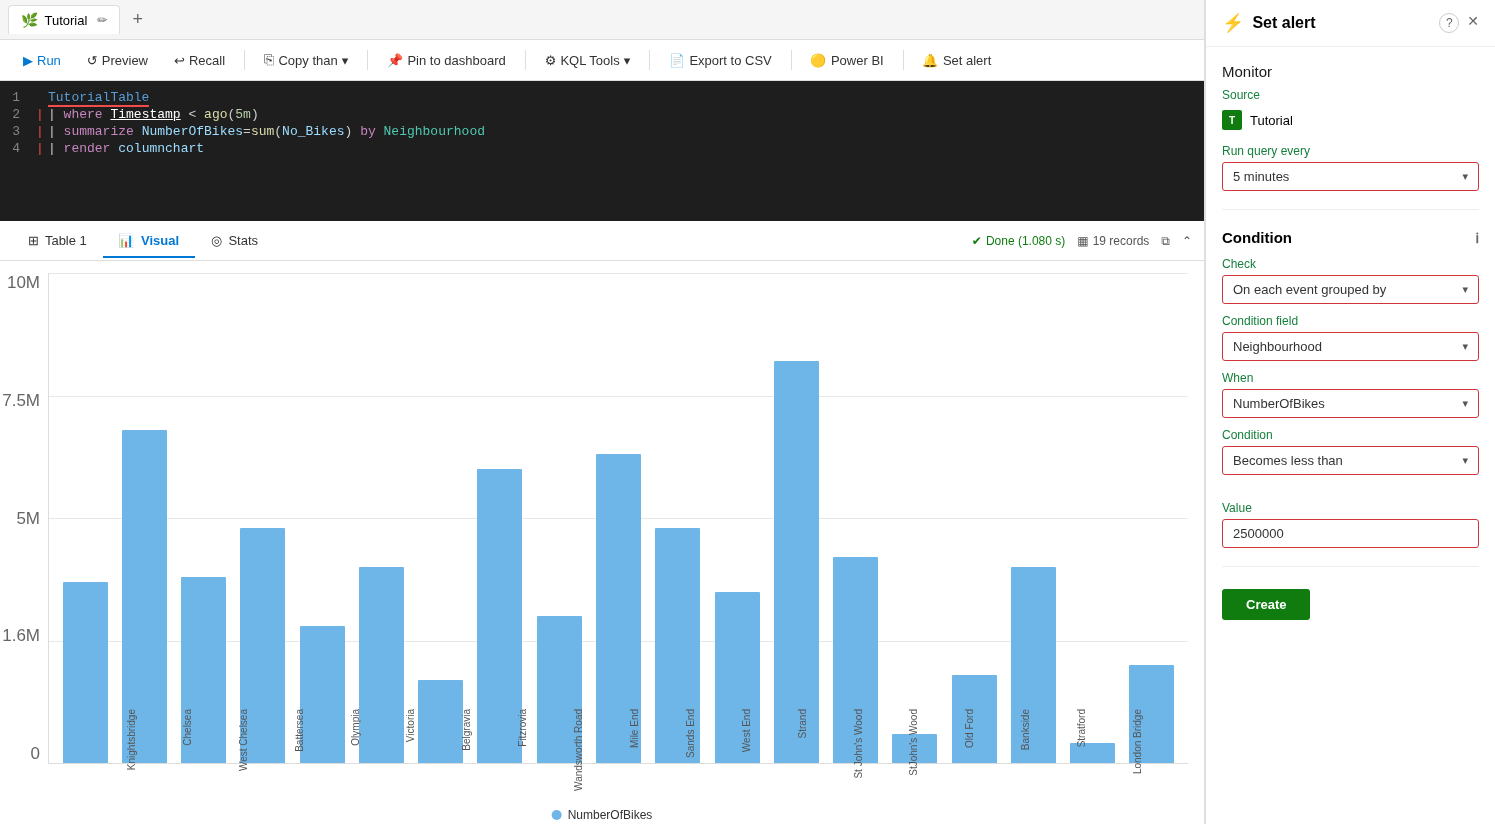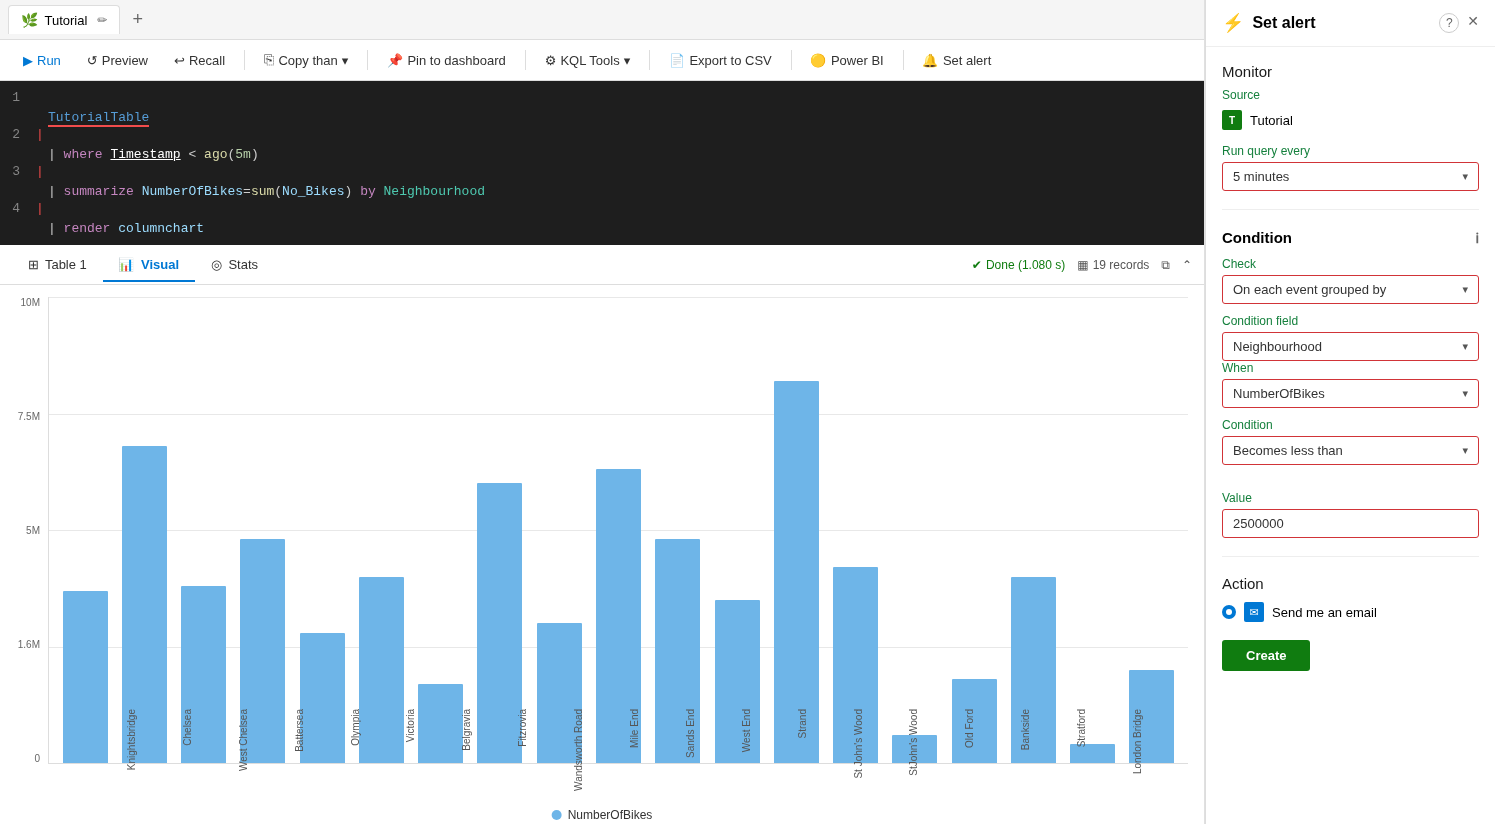--- a/index.html
+++ b/index.html
@@ -90,21 +90,21 @@
       color: #858585;
       user-select: none;
       flex-shrink: 0;
     }
     .line-indicator {
       width: 4px;
       margin-right: 8px;
       color: #f14c4c;
       flex-shrink: 0;
     }
-    .code-content { flex: 1; margin-top: 20px; }
+    .code-content { flex: 1; }
     .kw-table { color: #569cd6; }
     .kw-where { color: #c586c0; }
     .kw-summarize { color: #c586c0; }
     .kw-render { color: #c586c0; }
     .kw-func { color: #dcdcaa; }
     .kw-by { color: #c586c0; }
     .kw-neighbourhood { color: #4ec9b0; }
     .underline-red { border-bottom: 2px solid #f14c4c; }
 
     
@@ -161,21 +161,21 @@
       position: relative;
     }
     .chart-y-labels {
       display: flex;
       flex-direction: column;
       justify-content: space-between;
       position: absolute;
       left: 0;
       top: 12px;
       bottom: 60px;
-      font-size: 10px;
+      font-size: 17px;
       color: #666;
       width: 40px;
       text-align: right;
     }
     .chart-bars-wrapper {
       position: absolute;
       left: 48px;
       right: 16px;
       top: 12px;
       bottom: 60px;
@@ -739,21 +739,21 @@
       </div>
 
       <div class="field-group" style="margin-top:10px;">
         <div class="field-label">Condition field</div>
         <div class="field-select">
           <span>Neighbourhood</span>
           <span class="chevron">▾</span>
         </div>
       </div>
 
-      <div class="field-group" style="">
+      <div class="field-group" style="margin-top:10px;">
         <div class="field-label">When</div>
         <div class="field-select">
           <span>NumberOfBikes</span>
           <span class="chevron">▾</span>
         </div>
       </div>
 
       <div class="field-group" style="margin-top:10px;">
         <div class="field-label">Condition</div>
         <div class="field-select">
@@ -763,26 +763,16 @@
       </div>
 
       <div class="field-group" style="margin-top:26px;">
         <div class="field-label">Value</div>
         <input class="field-input" type="text" value="2500000" style="">
       </div>
     </div>
 
     <div class="section-divider"></div>
 
-    <div>
-      <div class="panel-section-title">Action</div>
-      <div class="action-row" style="margin-top:10px;">
-        <div class="radio-btn">
-          <div class="radio-inner"></div>
-        </div>
-        <div class="email-icon">✉</div>
-        <span>Send me an email</span>
-      </div>
-    </div>
 
     <button class="create-btn">Create</button>
   </div>
 </div>
 
 </body></html>

